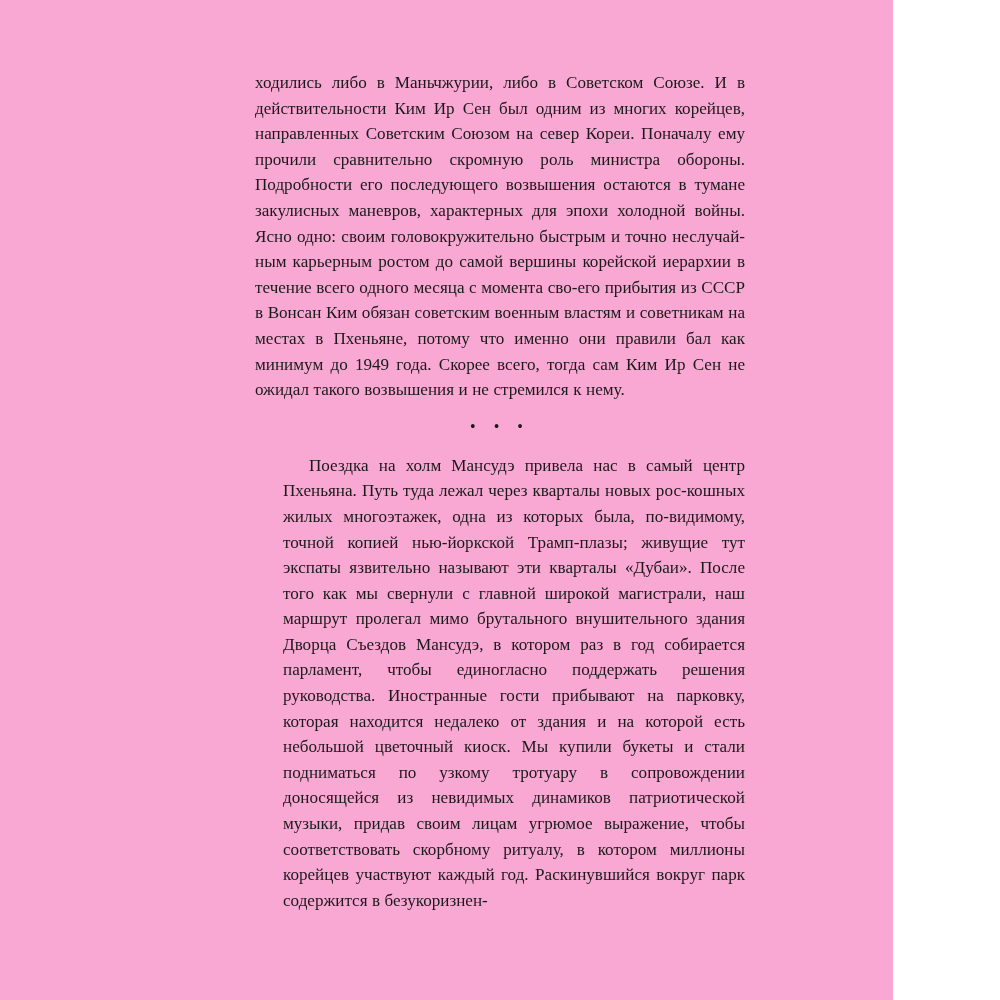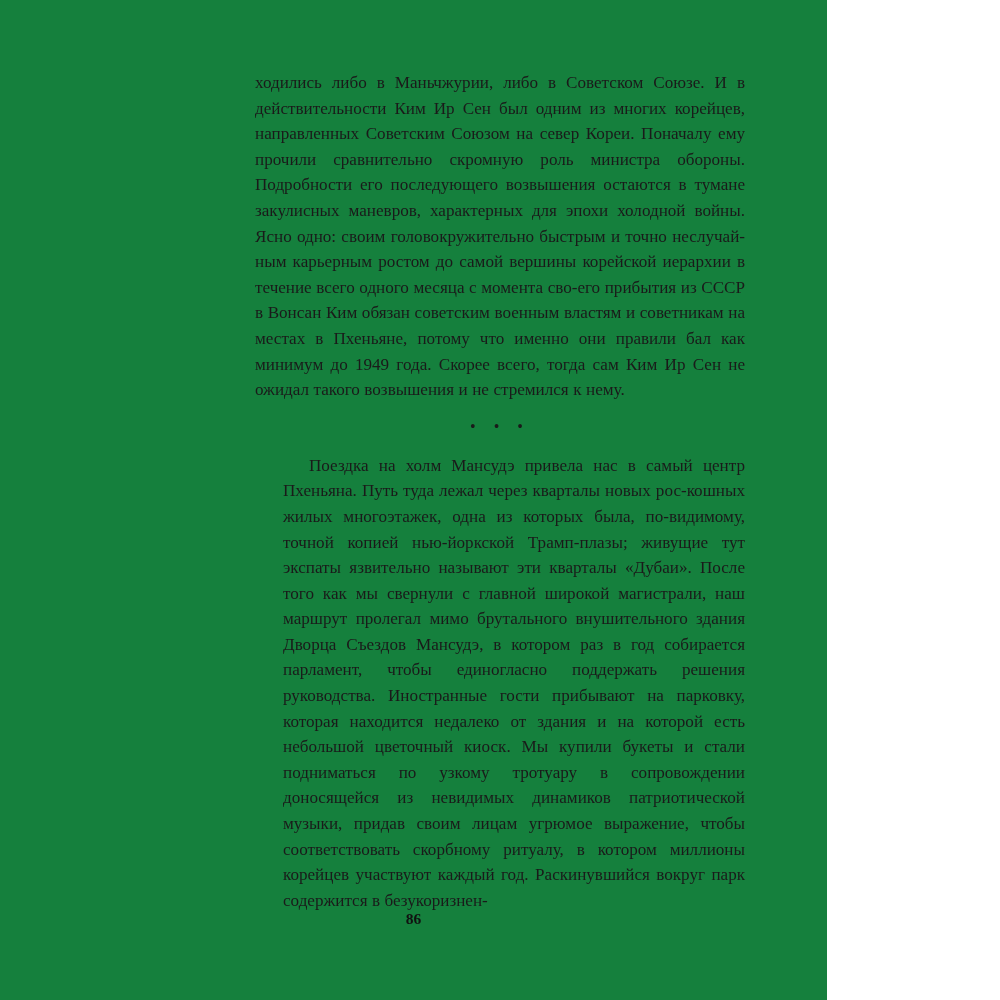--- a/index.html
+++ b/index.html
@@ -8,23 +8,23 @@
     background: #ffffff;
   }
   body {
     width: 1000px;
     height: 1000px;
     font-family: "Liberation Serif", "DejaVu Serif", serif;
     color: #1a1a1a;
   }
   .page {
     position: relative;
-    width: 827px;
+    width: 893px;
     height: 1000px;
-    background: #15803d;
+    background: #f9a8d4;
     box-sizing: border-box;
   }
   .text-column {
     position: absolute;
     left: 255px;
     top: 70px;
     width: 490px;
   }
   .para {
     font-size: 17.1px;
@@ -62,14 +62,13 @@
 </style>
 </head>
 <body>
 
 <div class="page">
   <div class="text-column">
     <p class="para">ходились либо в Маньчжурии, либо в Советском Союзе. И в действительности Ким Ир Сен был одним из многих корейцев, направленных Советским Союзом на север Кореи. Поначалу ему прочили сравнительно скромную роль министра обороны. Подробности его последующего возвышения остаются в тумане закулисных маневров, характерных для эпохи холодной войны. Ясно одно: своим головокружительно быстрым и точно неслучай-ным карьерным ростом до самой вершины корейской иерархии в течение всего одного месяца с момента сво-его прибытия из СССР в Вонсан Ким обязан советским военным властям и советникам на местах в Пхеньяне, потому что именно они правили бал как минимум до 1949 года. Скорее всего, тогда сам Ким Ир Сен не ожидал такого возвышения и не стремился к нему.</p>
     <div class="divider">• • •</div>
     <p class="para indent">Поездка на холм Мансудэ привела нас в самый центр Пхеньяна. Путь туда лежал через кварталы новых рос-кошных жилых многоэтажек, одна из которых была, по-видимому, точной копией нью-йоркской Трамп-плазы; живущие тут экспаты язвительно называют эти кварталы «Дубаи». После того как мы свернули с главной широкой магистрали, наш маршрут пролегал мимо брутального внушительного здания Дворца Съездов Мансудэ, в котором раз в год собирается парламент, чтобы единогласно поддержать решения руководства. Иностранные гости прибывают на парковку, которая находится недалеко от здания и на которой есть небольшой цветочный киоск. Мы купили букеты и стали подниматься по узкому тротуару в сопровождении доносящейся из невидимых динамиков патриотической музыки, придав своим лицам угрюмое выражение, чтобы соответствовать скорбному ритуалу, в котором миллионы корейцев участвуют каждый год. Раскинувшийся вокруг парк содержится в безукоризнен-</p>
   </div>
-  <div class="folio">86</div>
 </div>
 
 </body></html>

